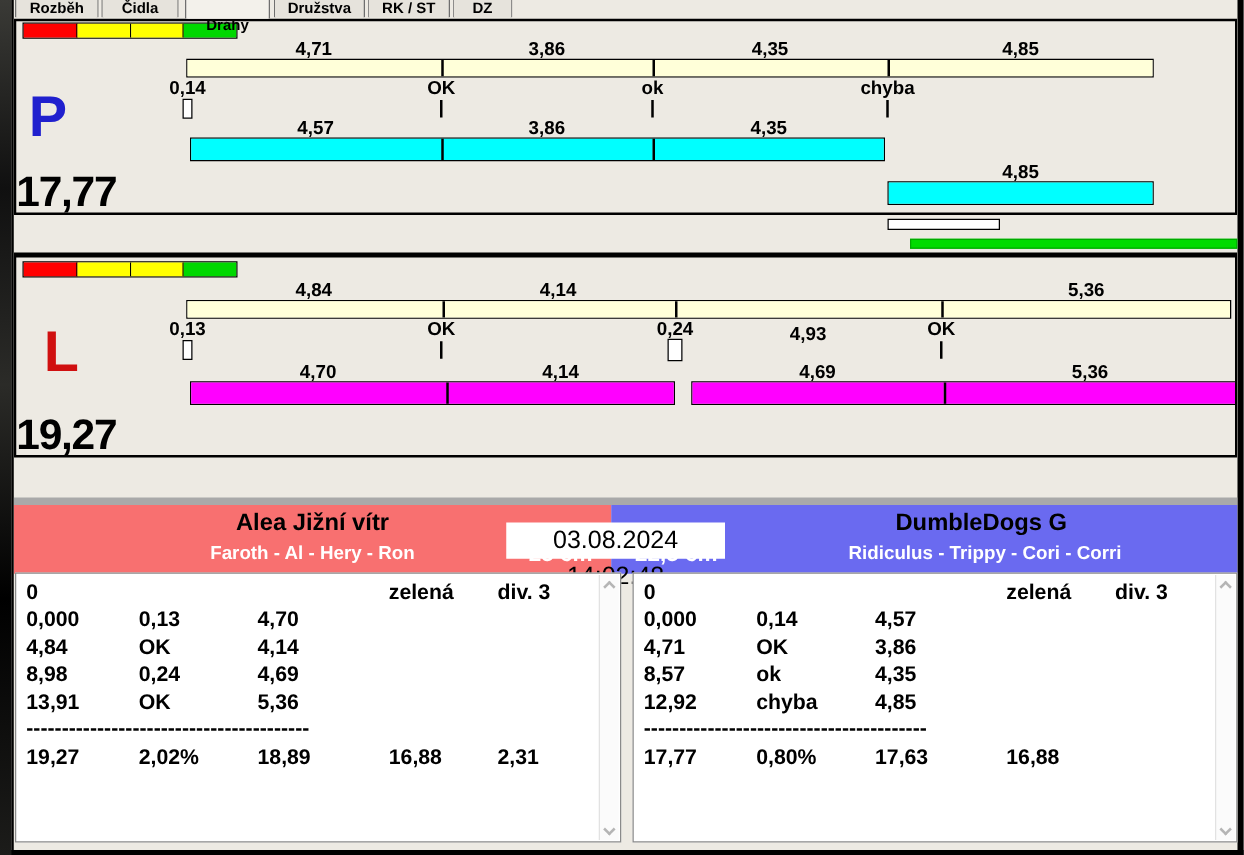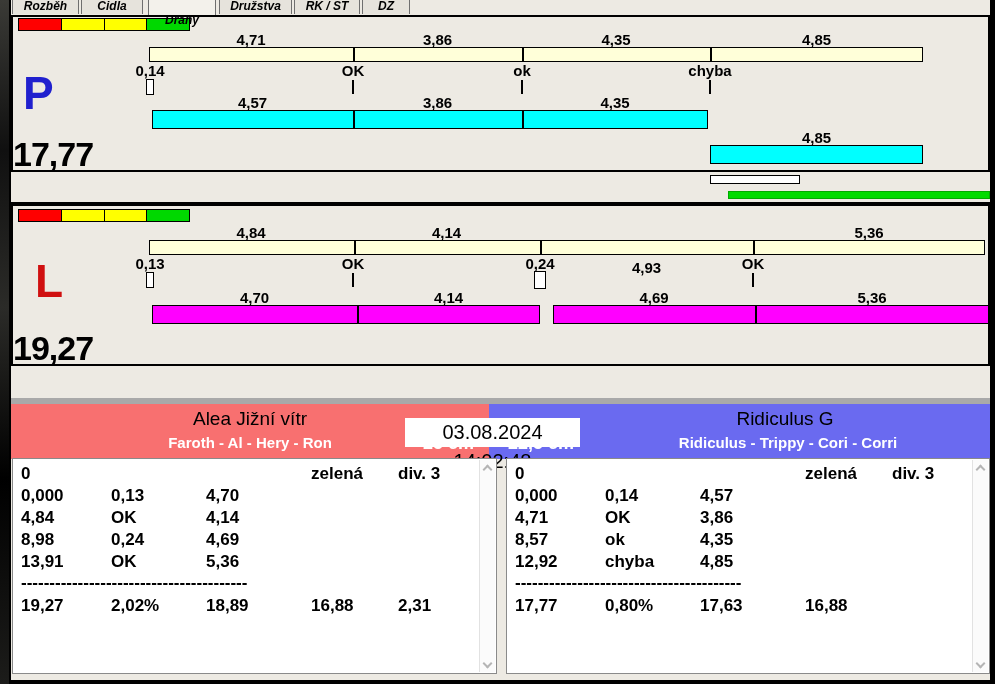--- a/index.html
+++ b/index.html
@@ -7,39 +7,39 @@
   #canvas{position:relative;width:995px;height:684px;overflow:hidden;background:#888;}
   #desktop-strip{position:absolute;left:0;top:0;width:9px;height:684px;
     background:linear-gradient(180deg,#3a3a36 0%,#101010 22%,#2b2b28 45%,#000 70%,#1c1c1a 100%);}
   #window{position:absolute;left:9px;top:0;width:986px;height:684px;box-sizing:border-box;
     background:#EDEAE3;border-left:2px solid #000;border-right:5px solid #000;border-bottom:4px solid #000;
     overflow:hidden;}
   
   .tab{position:absolute;top:-10px;height:24px;box-sizing:border-box;background:#E6E3DC;
     border:1px solid #6f6f6f;border-bottom:none;border-radius:3px 3px 0 0;text-align:center;
     font-weight:bold;font-size:12px;color:#000;}
-  .tab .tlabel{display:block;margin-top:8px;font-style:italic;}
+  .tab .tlabel{display:block;margin-top:8px;}
   .tab.selected{top:-12px;height:27px;background:#F3F1EB;z-index:2;}
   .tab.selected .tlabel{margin-top:24px;}
   
   .frame{position:absolute;box-sizing:border-box;border:2px solid #000;background:#EDEAE3;}
   .traffic{position:absolute;display:flex;border:1px solid #000;box-sizing:border-box;}
   .traffic div{flex:1;border-right:1px solid #000;}
   .traffic div:last-child{border-right:none;}
   .bar{position:absolute;display:flex;border:1px solid #000;box-sizing:border-box;}
   .bar div{height:100%;border-left:2px solid #000;box-sizing:border-box;}
   .bar div:first-child{border-left:none;}
   .num{position:absolute;font-weight:bold;font-size:15px;color:#000;text-align:center;height:16px;line-height:16px;}
   .tick{position:absolute;width:2px;height:14px;background:#000;}
   .obox{position:absolute;background:#fff;border:1px solid #000;box-sizing:border-box;}
   .lane-letter{position:absolute;font-weight:bold;font-size:46px;line-height:46px;}
   .total{position:absolute;font-weight:bold;font-size:34px;line-height:34px;color:#000;letter-spacing:-1px;}
   
   .hdr{position:absolute;top:404px;height:55px;}
-  .team-name{position:absolute;top:408px;height:22px;font-weight:normal;font-size:19px;color:#000;text-align:center;}
+  .team-name{position:absolute;top:408px;height:22px;font-weight:bold;font-size:19px;color:#000;text-align:center;}
   .team-members{position:absolute;top:434px;height:18px;font-weight:bold;font-size:15px;color:#fff;text-align:center;}
   .jump-h{position:absolute;top:432px;height:22px;font-weight:bold;font-size:18px;color:#fff;text-align:center;line-height:22px;}
   .dt{position:absolute;left:394px;top:418px;width:175px;height:29px;background:#fff;color:#000;
     font-size:20px;text-align:center;line-height:29px;}
   .tbox{position:absolute;top:458px;height:216px;background:#fff;border:1px solid #8a8a8a;box-sizing:border-box;}
   .tbl{position:absolute;left:0;top:4px;right:17px;font-weight:bold;font-size:17px;line-height:22px;color:#000;}
   .trow{display:grid;grid-template-columns:90px 95px 105px 87px 1fr;padding-left:8px;}
   .dashline{padding-left:8px;line-height:20px;letter-spacing:0;white-space:nowrap;overflow:hidden;}
   .srow{display:grid;grid-template-columns:90px 95px 105px 87px 1fr;padding-left:8px;line-height:26px;}
   .sb{position:absolute;right:1px;top:1px;bottom:1px;width:15px;background:#fbfbfb;border-left:1px solid #e2e2e2;}
@@ -171,21 +171,21 @@
     <div class="strip" style="top:398px;height:6px;"></div>
 
     <div class="hdr" style="left:0;width:478px;background:#F87070;"></div>
     <div class="hdr" style="left:478px;width:501px;background:#6A6AF0;"></div>
 
     <div class="team-name" style="left:0;width:478px;">Alea Jižní vítr</div>
     <div class="team-members" style="left:0;width:478px;">Faroth - Al - Hery - Ron</div>
     <div class="jump-h" style="left:390px;width:95px;">25 cm</div>
 
     <div class="jump-h" style="left:480px;width:100px;">22,5 cm</div>
-    <div class="team-name" style="left:569px;width:410px;">Ridiculus G</div>
+    <div class="team-name" style="left:569px;width:410px;">DumbleDogs G</div>
     <div class="team-members" style="left:572px;width:410px;">Ridiculus - Trippy - Cori - Corri</div>
 
     <div class="dt">03.08.2024 14:02:48</div>
 
     <div class="tbox" style="left:1px;width:485px;">
       <div class="tbl">
         <div class="trow">
           <span>0</span>
           <span></span>
             <span></span>

